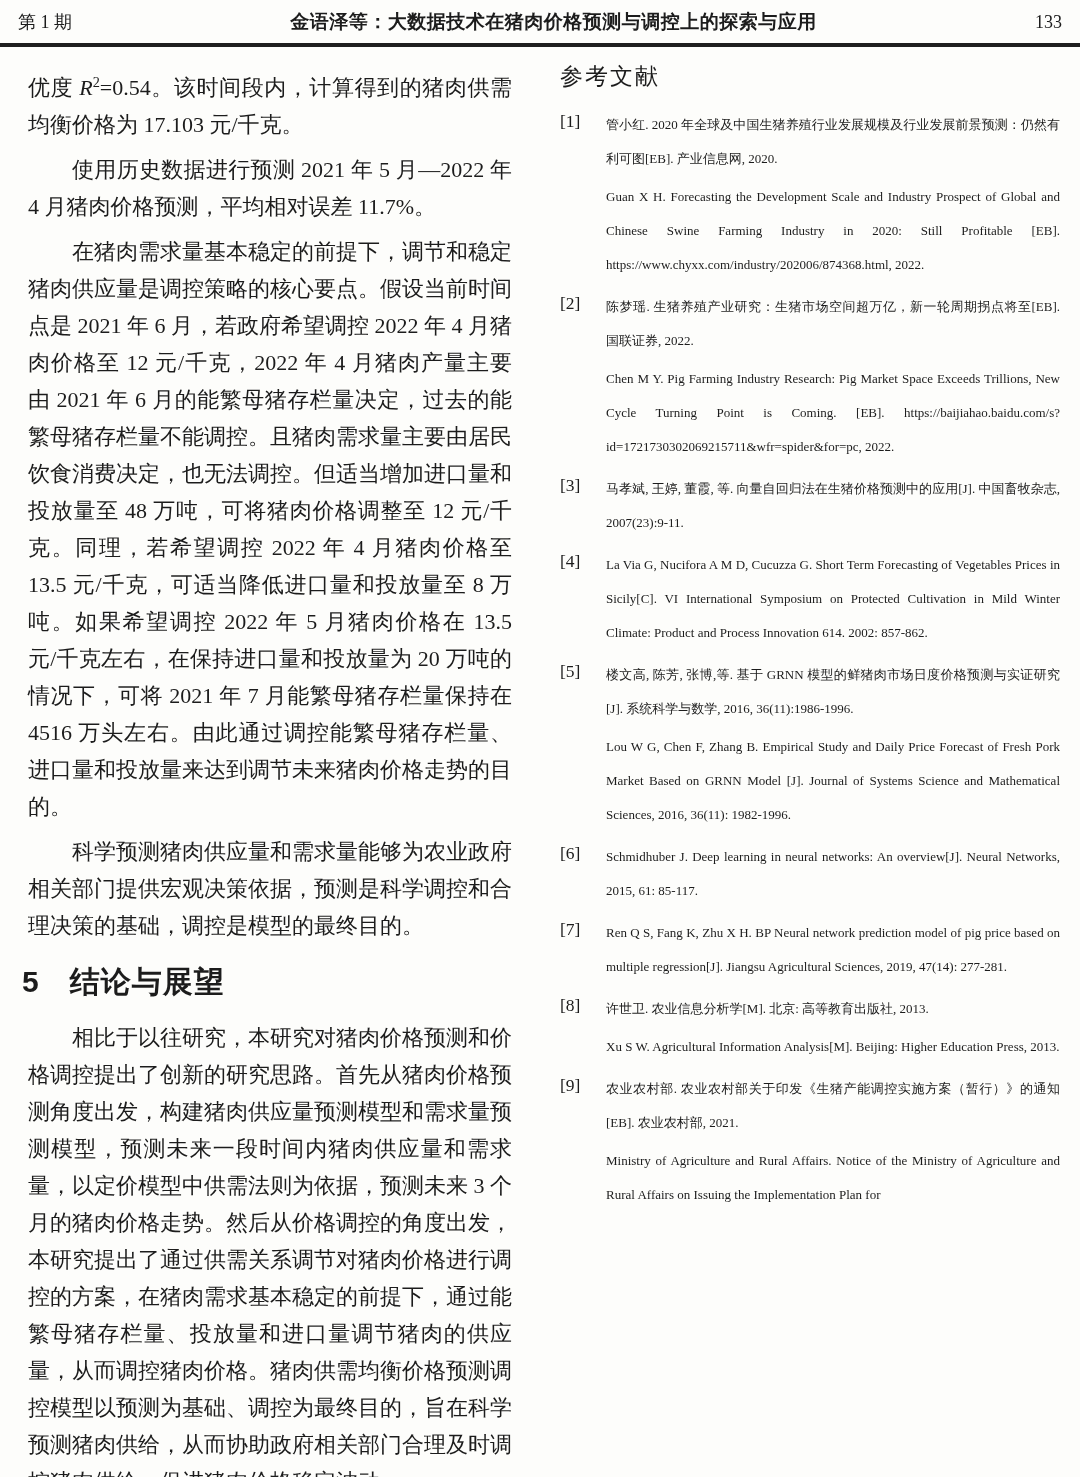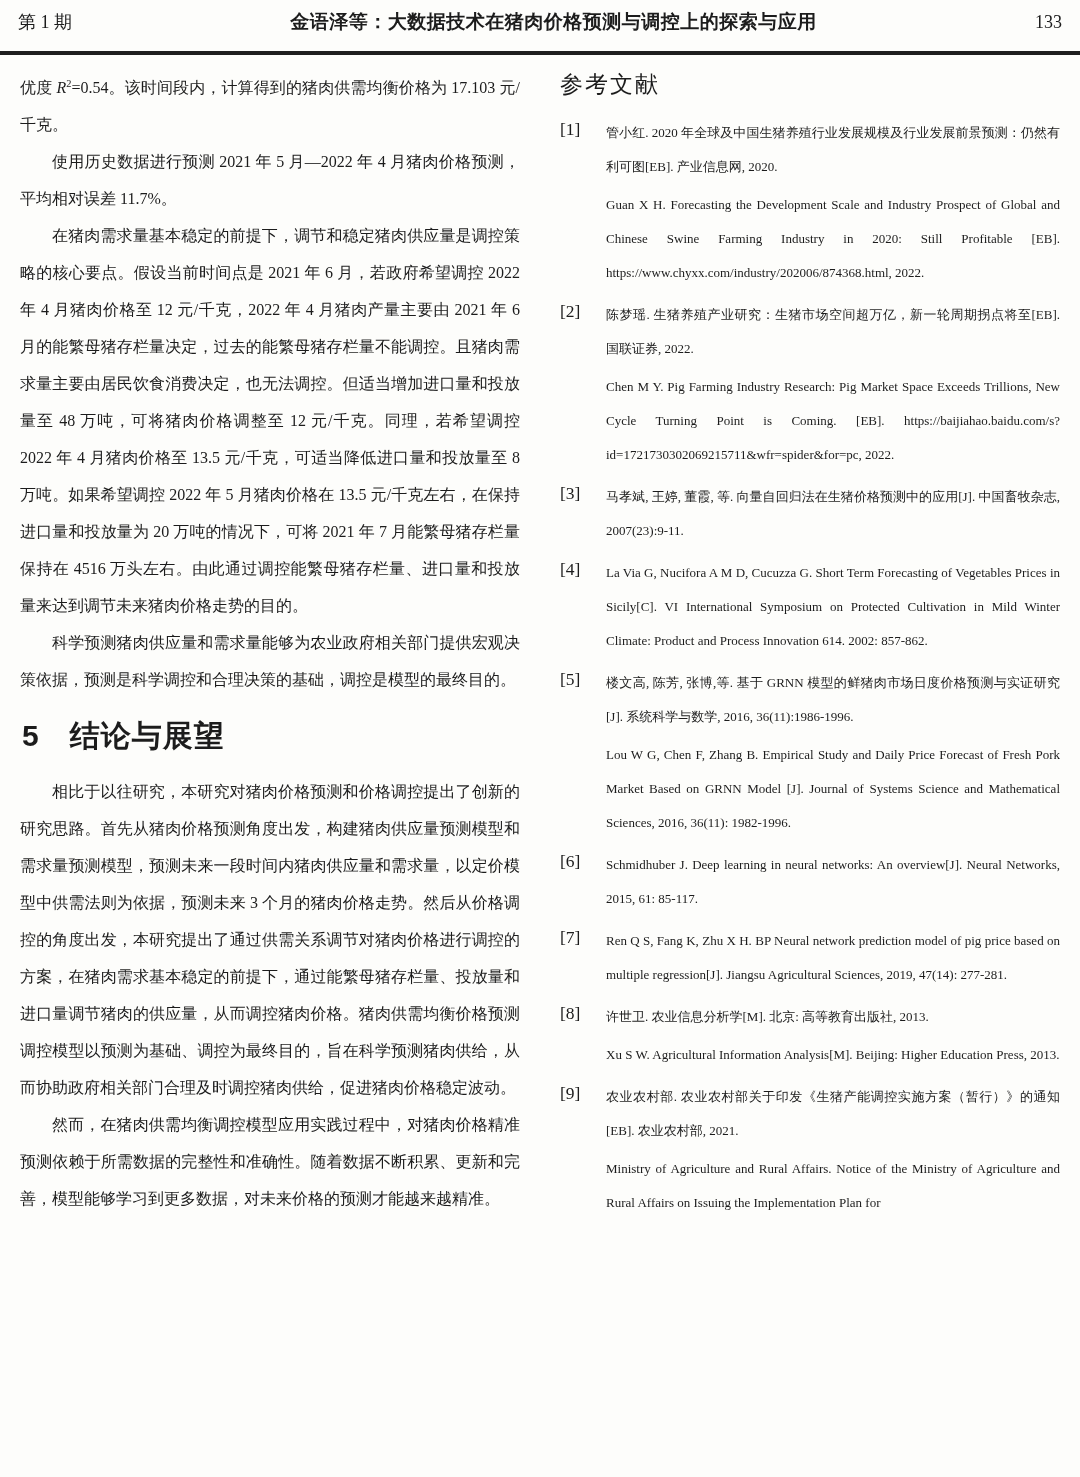--- a/index.html
+++ b/index.html
@@ -12,21 +12,21 @@
     color: #1c1c1c;
     overflow: hidden;
     box-sizing: border-box;
     font-family: "Liberation Serif", "DejaVu Serif", serif;
   }
   
   .page-header {
     display: flex;
     align-items: baseline;
     justify-content: space-between;
-    padding: 9px 18px 16px 18px;
+    padding: 9px 18px 8px 18px;
     border-bottom: 4px solid #1f1f1f;
   }
   .issue-label, .page-number {
     font-size: 18px;
     font-family: "Liberation Serif", "DejaVu Serif", serif;
   }
   .running-title {
     font-size: 19px;
     font-weight: bold;
     font-family: "Liberation Sans", "DejaVu Sans", sans-serif;
@@ -37,22 +37,22 @@
     display: flex;
     gap: 40px;
     padding: 14px 16px 0 20px;
     box-sizing: border-box;
   }
   .col-left { width: 500px; flex-shrink: 0; }
   .col-right { flex: 1; min-width: 0; }
 
   
   .body-par {
-    margin: 0;
-    font-size: 16px;
+    margin: 8px;
+    font-size: 22px;
     line-height: 37px;
     text-align: justify;
     text-align-last: left;
     text-indent: 2em;
   }
   .body-par.no-indent { text-indent: 0; }
   .body-par .var-italic { font-style: italic; }
   .body-par sup { font-size: 0.65em; line-height: 0; }
 
   .section-heading {

